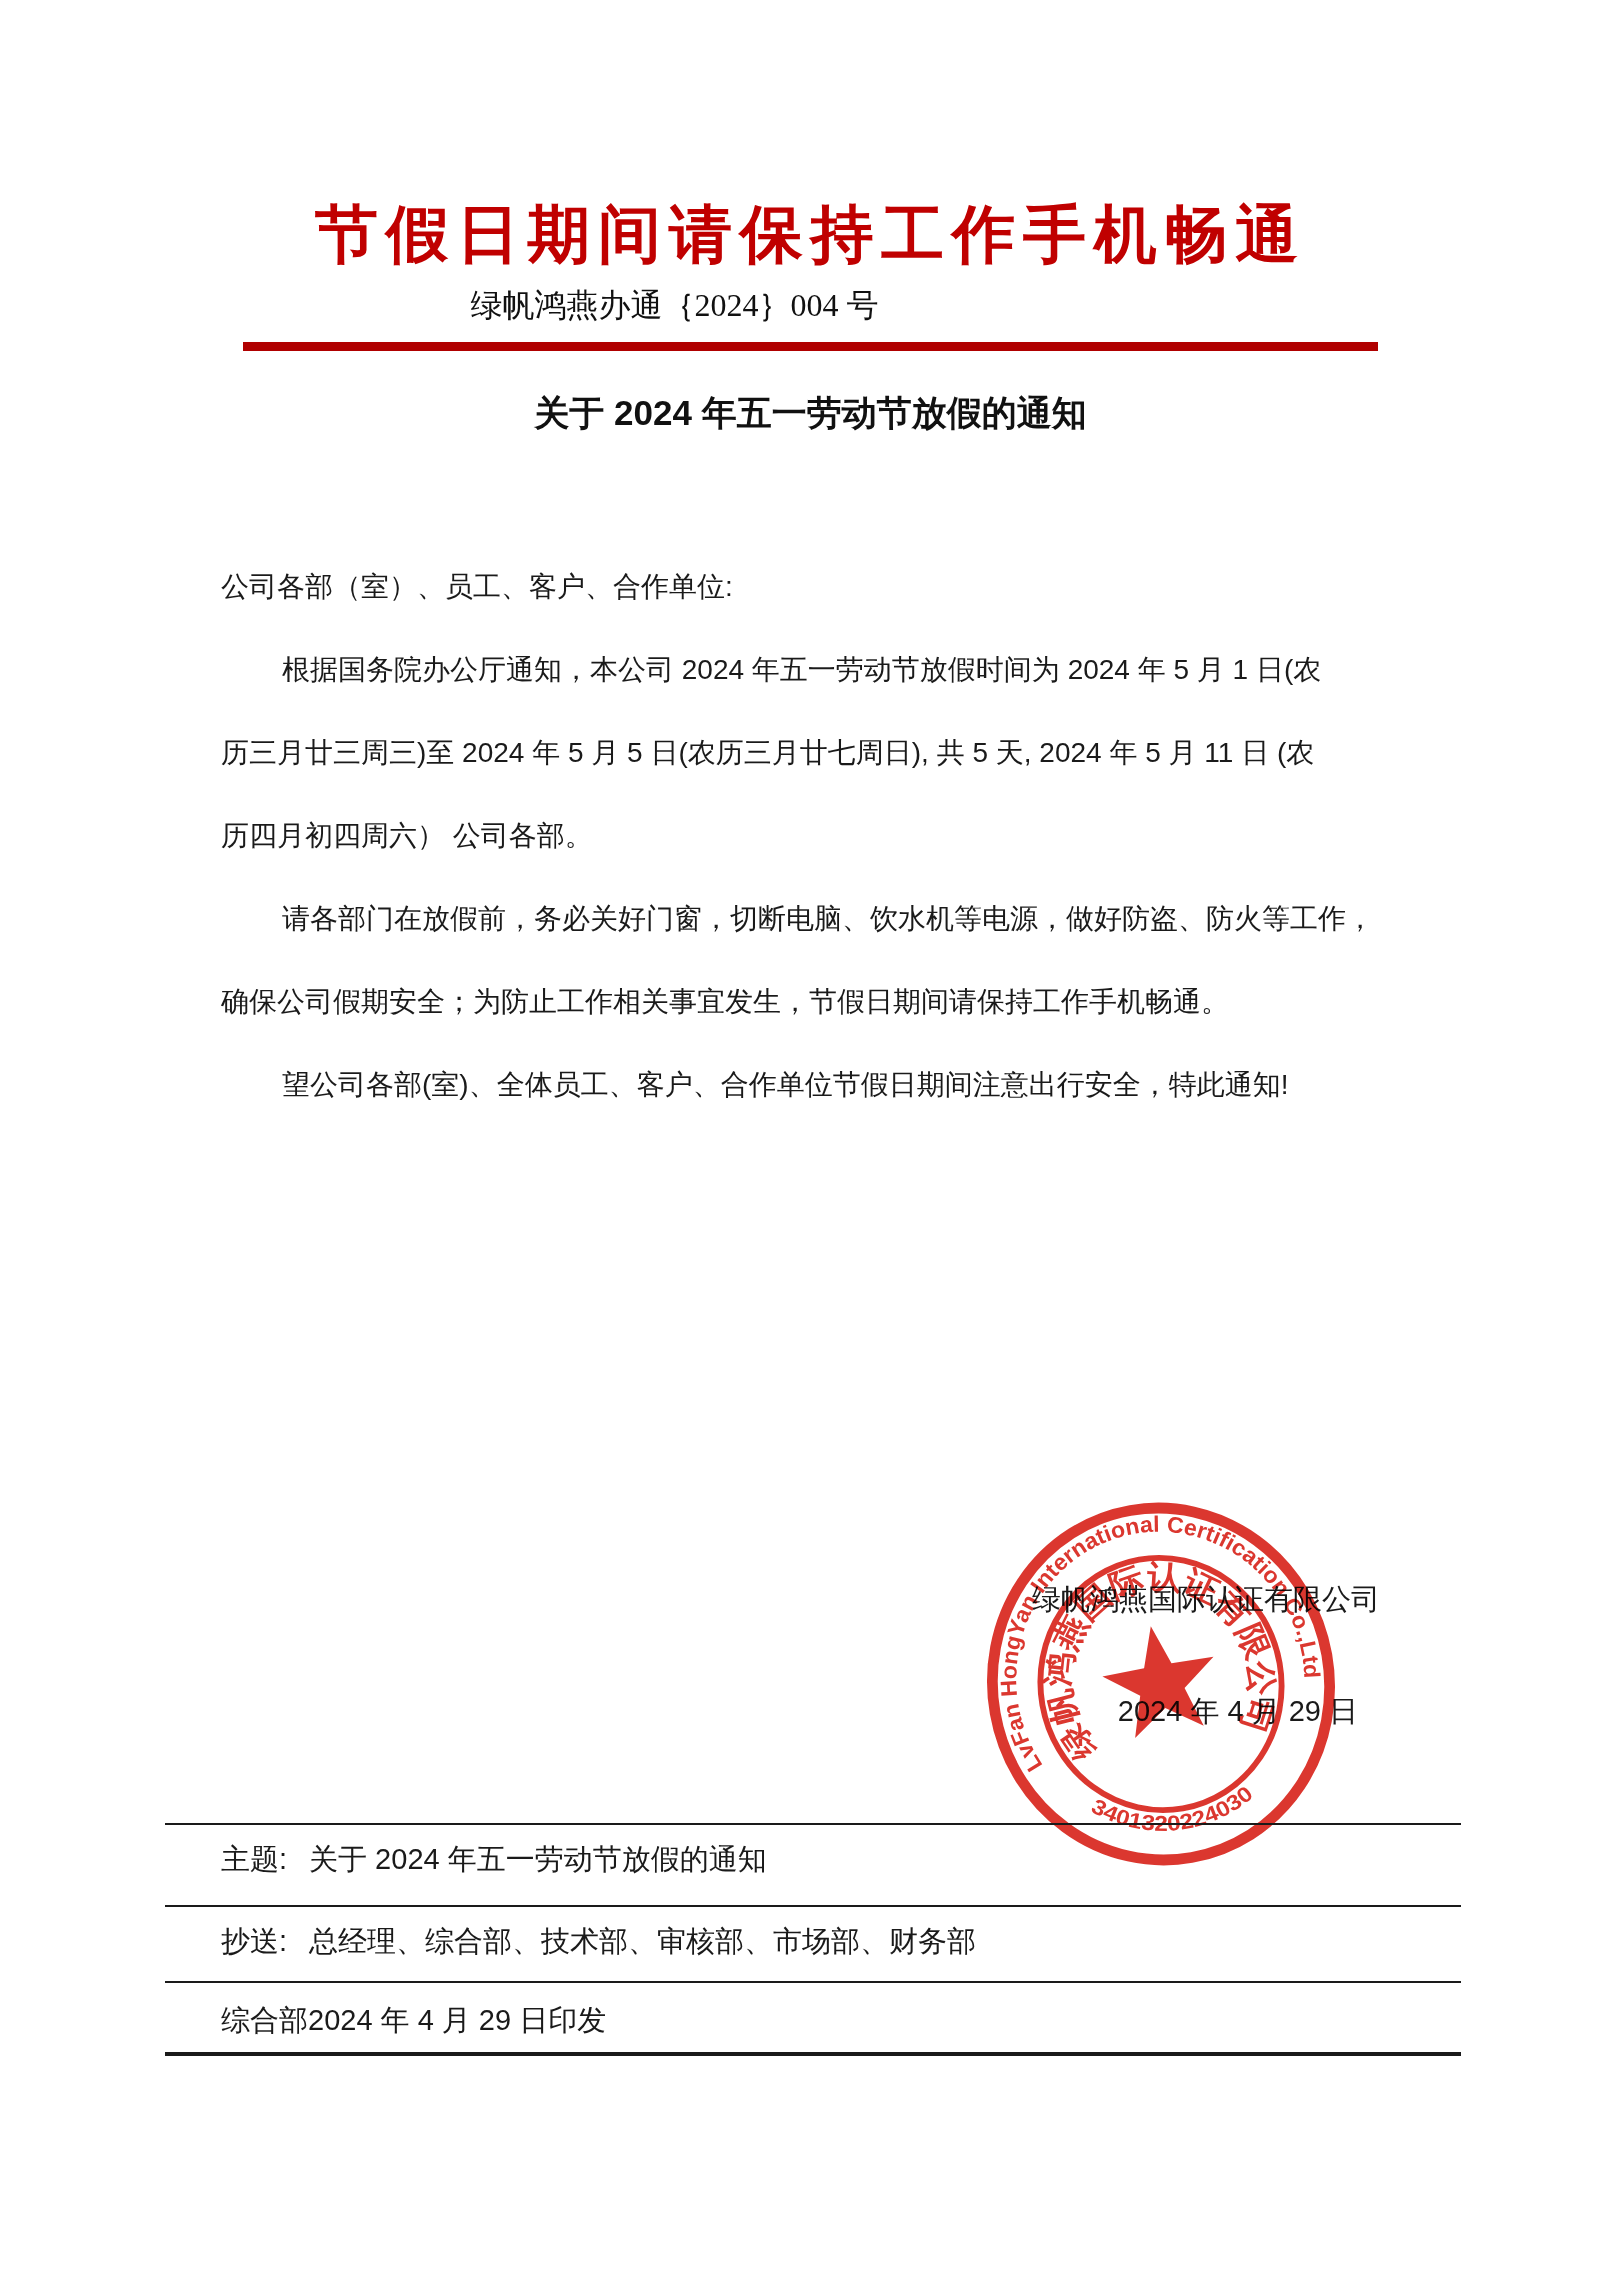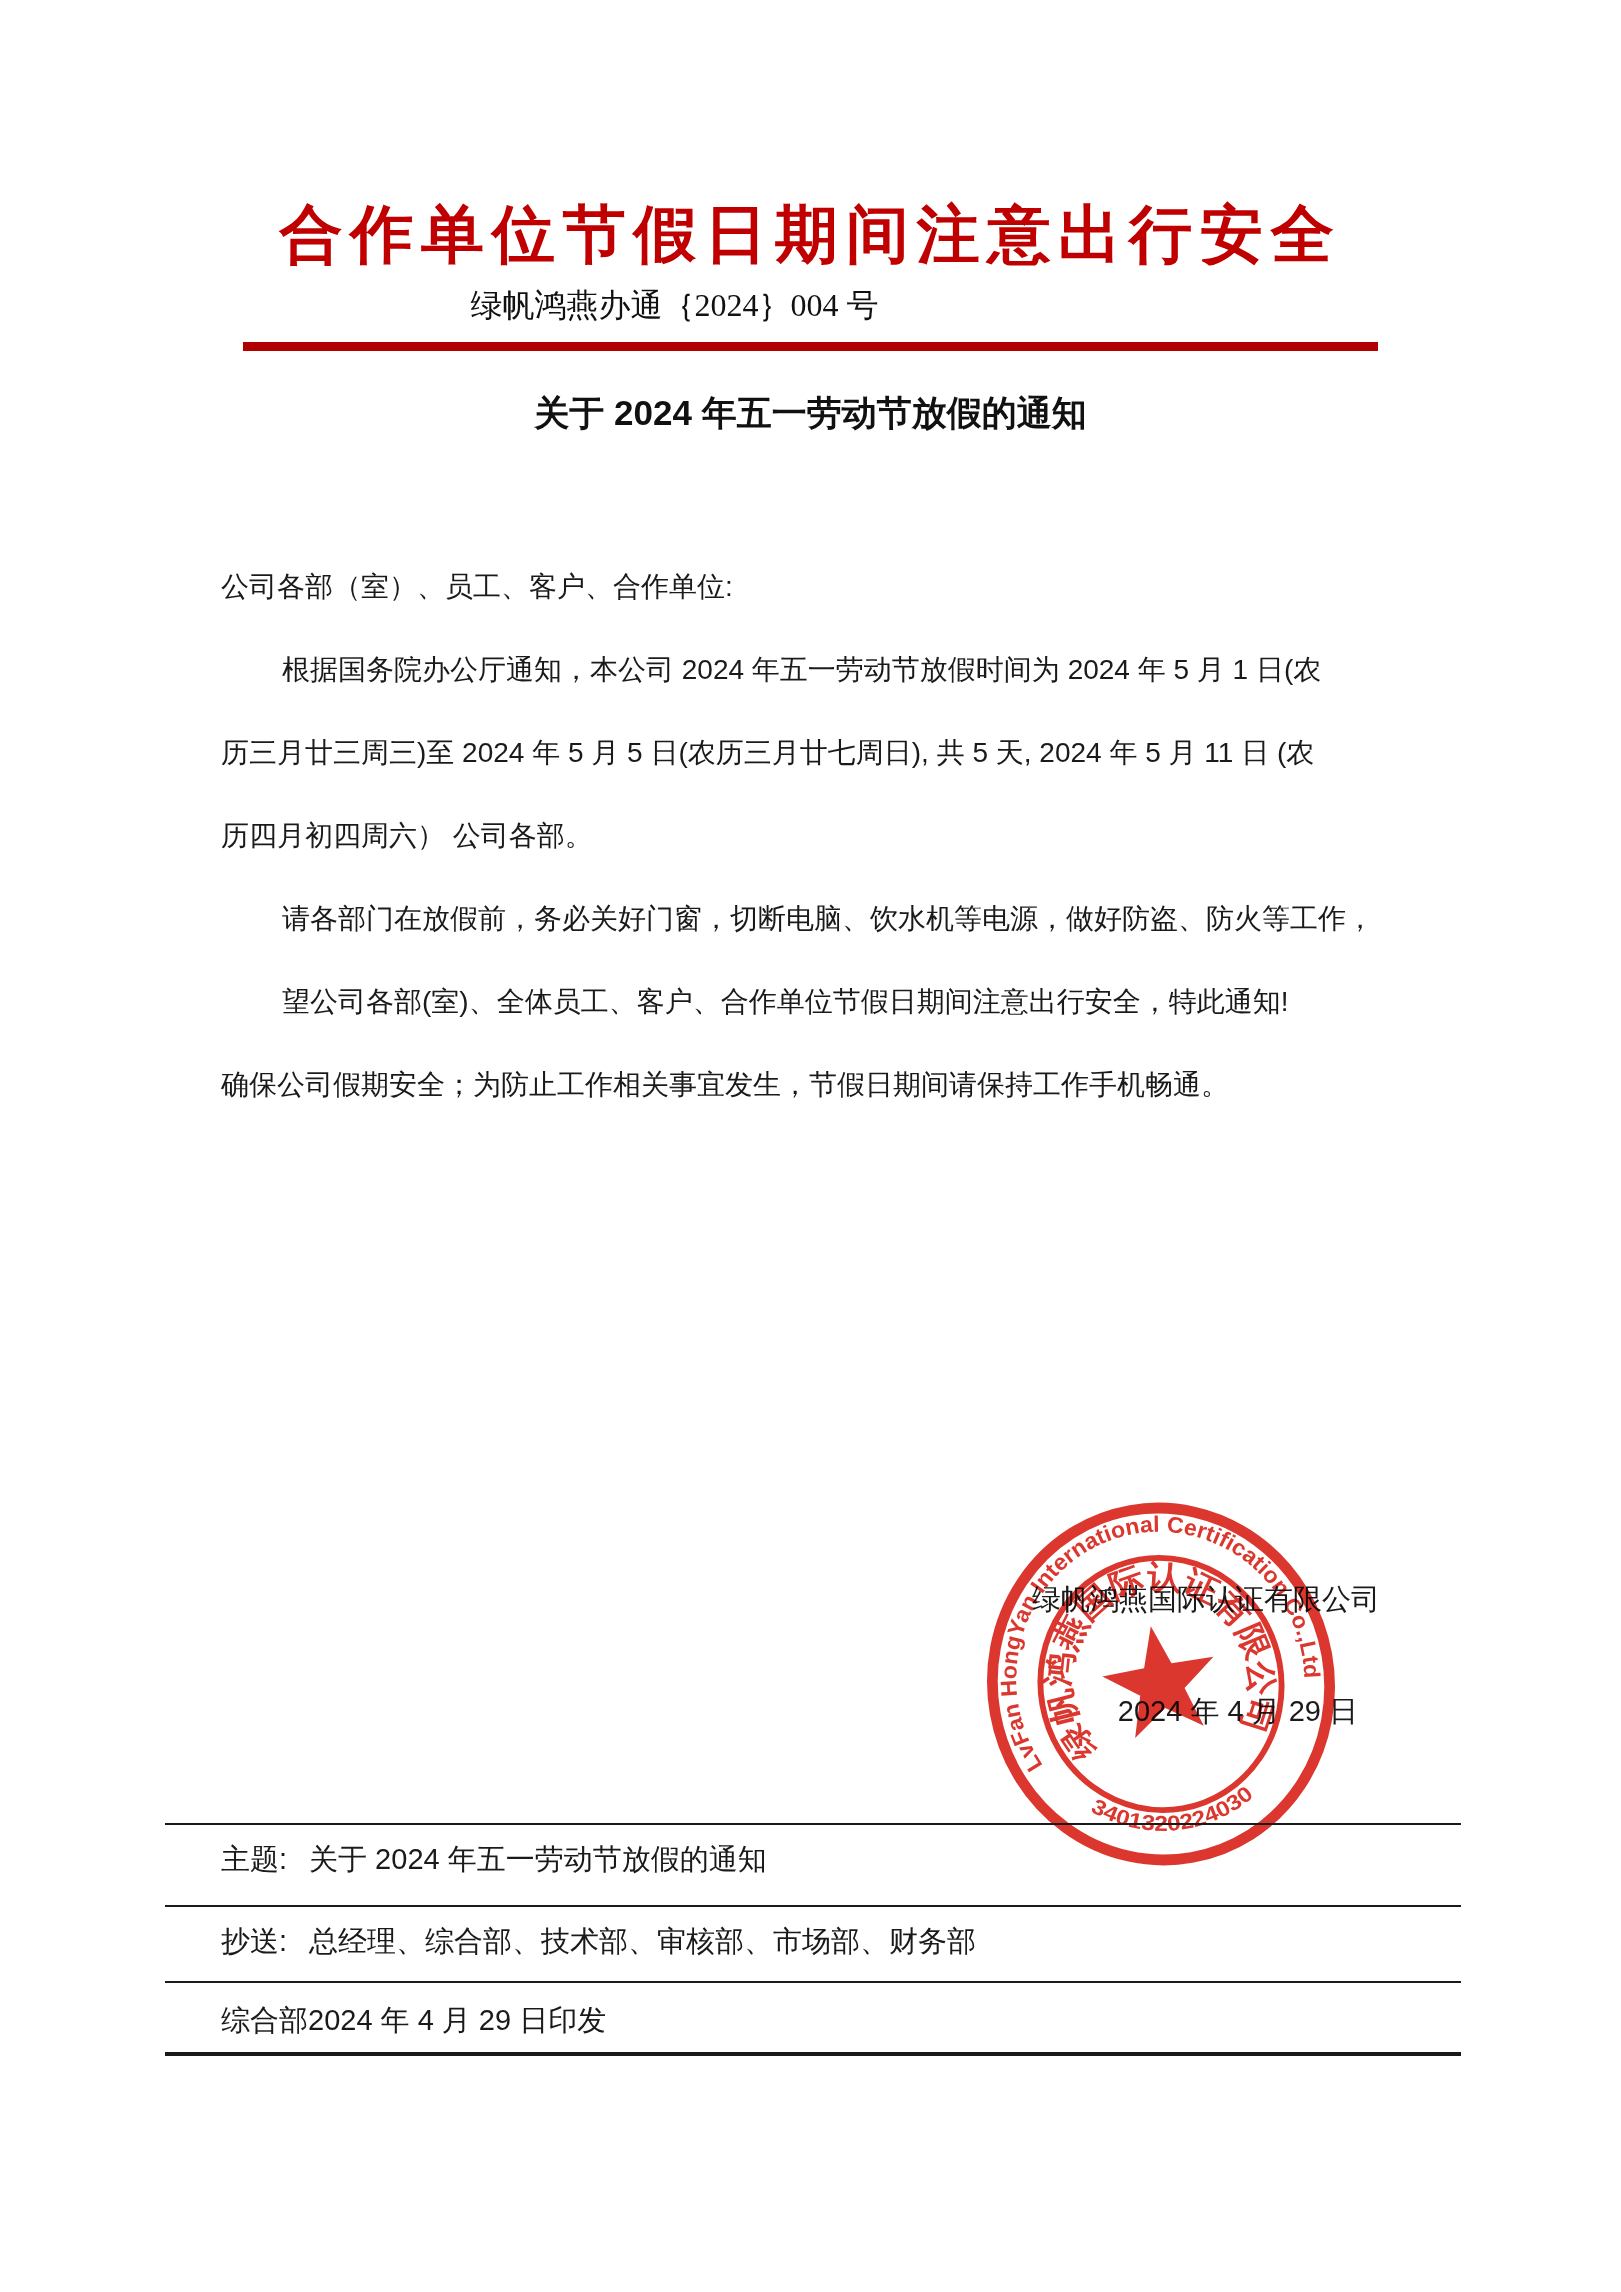--- a/index.html
+++ b/index.html
@@ -109,36 +109,36 @@
     top:2000px;
     display:flex;
     justify-content:flex-start;
   }
 </style>
 </head>
 <body>
 
 <div class="page">
 
-  <div class="org-title">合作单位节假日期间注意出行安全</div>
+  <div class="org-title">节假日期间请保持工作手机畅通</div>
 
   <div class="doc-number">绿帆鸿燕办通｛2024｝004 号</div>
 
   <div class="red-rule"></div>
 
   <div class="heading">关于 2024 年五一劳动节放假的通知</div>
 
   <div class="body-text">
     <div class="body-line">公司各部（室）、员工、客户、合作单位:</div>
     <div class="body-line indent">根据国务院办公厅通知，本公司 2024 年五一劳动节放假时间为 2024 年 5 月 1 日(农</div>
     <div class="body-line">历三月廿三周三)至 2024 年 5 月 5 日(农历三月廿七周日), 共 5 天, 2024 年 5 月 11 日 (农</div>
     <div class="body-line">历四月初四周六） 公司各部。</div>
     <div class="body-line indent">请各部门在放假前，务必关好门窗，切断电脑、饮水机等电源，做好防盗、防火等工作，</div>
+    <div class="body-line">确保公司假期安全；为防止工作相关事宜发生，节假日期间请保持工作手机畅通。</div>
     <div class="body-line indent">望公司各部(室)、全体员工、客户、合作单位节假日期间注意出行安全，特此通知!</div>
-    <div class="body-line">确保公司假期安全；为防止工作相关事宜发生，节假日期间请保持工作手机畅通。</div>
   </div>
 
   <div class="sig-company">绿帆鸿燕国际认证有限公司</div>
 
   <div class="sig-date">2024 年 4 月 29 日</div>
 
   <div class="stamp">
     <svg viewBox="0 0 380 392" xmlns="http://www.w3.org/2000/svg">
 
       <ellipse cx="190" cy="196" rx="172" ry="180" fill="none" stroke="#d8261d" stroke-width="11"></ellipse>

